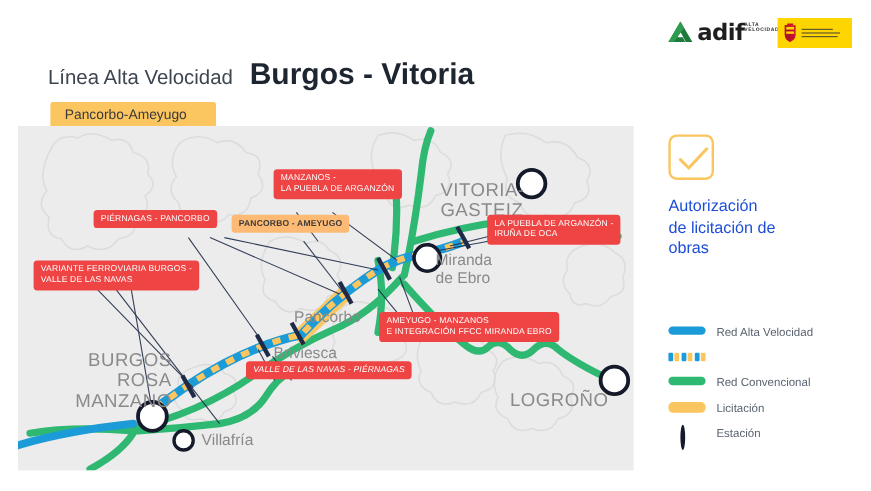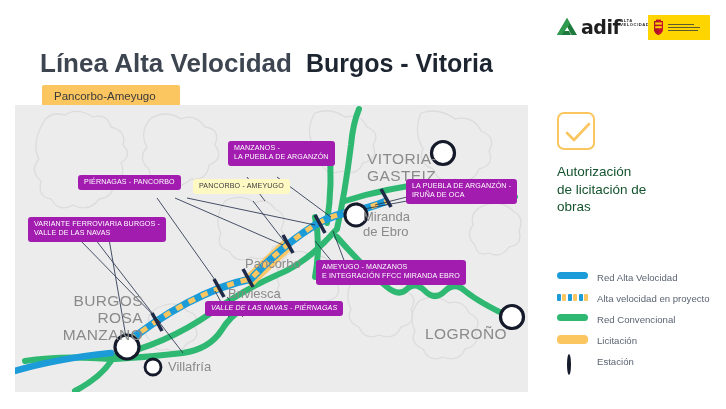--- a/index.html
+++ b/index.html
@@ -41,66 +41,66 @@
   .gob-shield { width: 13px; height: 17px; flex: none; }
   .gob-lines { display: flex; flex-direction: column; gap: 1.3px; }
   .gob-line { height: 1.6px; background: #3a3a3a; opacity: .8; }
 
   
   .title-row {
     position: absolute; left: 40px; top: 48px;
     display: flex; align-items: baseline; gap: 14px;
     white-space: nowrap;
   }
-  .title-light { font-size: 26px; color: #3d4550; font-weight: 700; }
+  .title-light { font-size: 17px; color: #3d4550; font-weight: 400; }
   .title-bold  { font-size: 25px; color: #1d2530; font-weight: 700; }
   .subtitle-badge {
     position: absolute; left: 42px; top: 85px;
     background: #FBC55F; color: #3a3a3a;
     font-size: 11.5px; padding: 5px 24px 6px 12px;
     border-radius: 2px; white-space: nowrap;
   }
 
   
   .map-panel {
     position: absolute; left: 15px; top: 105px;
     width: 513px; height: 287px;
     background: #ececec; overflow: hidden;
   }
   .map-svg { position: absolute; left: 0; top: 0; }
 
   
   .chip {
     position: absolute;
-    color: #ffffff; background: #a21caf;
+    color: #ffffff; background: #ef4444;
     font-size: 7.1px; line-height: 9.3px;
     padding: 3px 6px; border-radius: 3px;
     white-space: pre; letter-spacing: .15px;
   }
-  .chip.orange { background: #fef9c3; color: #3a3a3a; }
+  .chip.orange { background: #fdba74; color: #3a3a3a; font-weight: bold; }
 
   .city {
     position: absolute; color: #8a8a8a;
     font-size: 13px; line-height: 14.5px; white-space: pre;
   }
   .city.big { font-size: 15.5px; line-height: 17px; letter-spacing: .4px; }
 
   
   .check-box {
     position: absolute; left: 557px; top: 112px;
     width: 38px; height: 38px;
     border: 2.2px solid #FBC55F; border-radius: 7px;
     box-sizing: border-box;
   }
   .check-box svg { position: absolute; left: 6px; top: 8px; }
   .auth-text {
     position: absolute; left: 557px; top: 163px;
     width: 160px;
     font-size: 13.5px; line-height: 17.5px;
-    color: #14532d; white-space: pre-line;
+    color: #1d4ed8; white-space: pre-line;
   }
 
   .legend { position: absolute; left: 557px; top: 272px; width: 165px; }
   .legend-row {
     display: flex; 
     height: 21px; gap: 9px;
   }
   .swatch { width: 31px; height: 8px; flex: none; position: relative; }
   .sw-line { width: 31px; height: 7px; border-radius: 4px; }
   .sw-dash { display: flex; gap: 1.6px; align-items: center; }
@@ -294,21 +294,20 @@
 
   <div class="legend-row">
     <span class="swatch sw-dash">
       <i style="background:#1B9BD8"></i>
           <i style="background:#FBC55F"></i>
       <i style="background:#1B9BD8"></i>
           <i style="background:#FBC55F"></i>
       <i style="background:#1B9BD8"></i>
           <i style="background:#FBC55F"></i>
     </span>
-    <span class="legend-label">Alta velocidad en proyecto</span>
   </div>
 
   <div class="legend-row">
     <span class="swatch">
       <span class="sw-line" style="background:#2EB872; display:block;"></span>
     </span>
     <span class="legend-label">Red Convencional</span>
   </div>
 
   <div class="legend-row">

